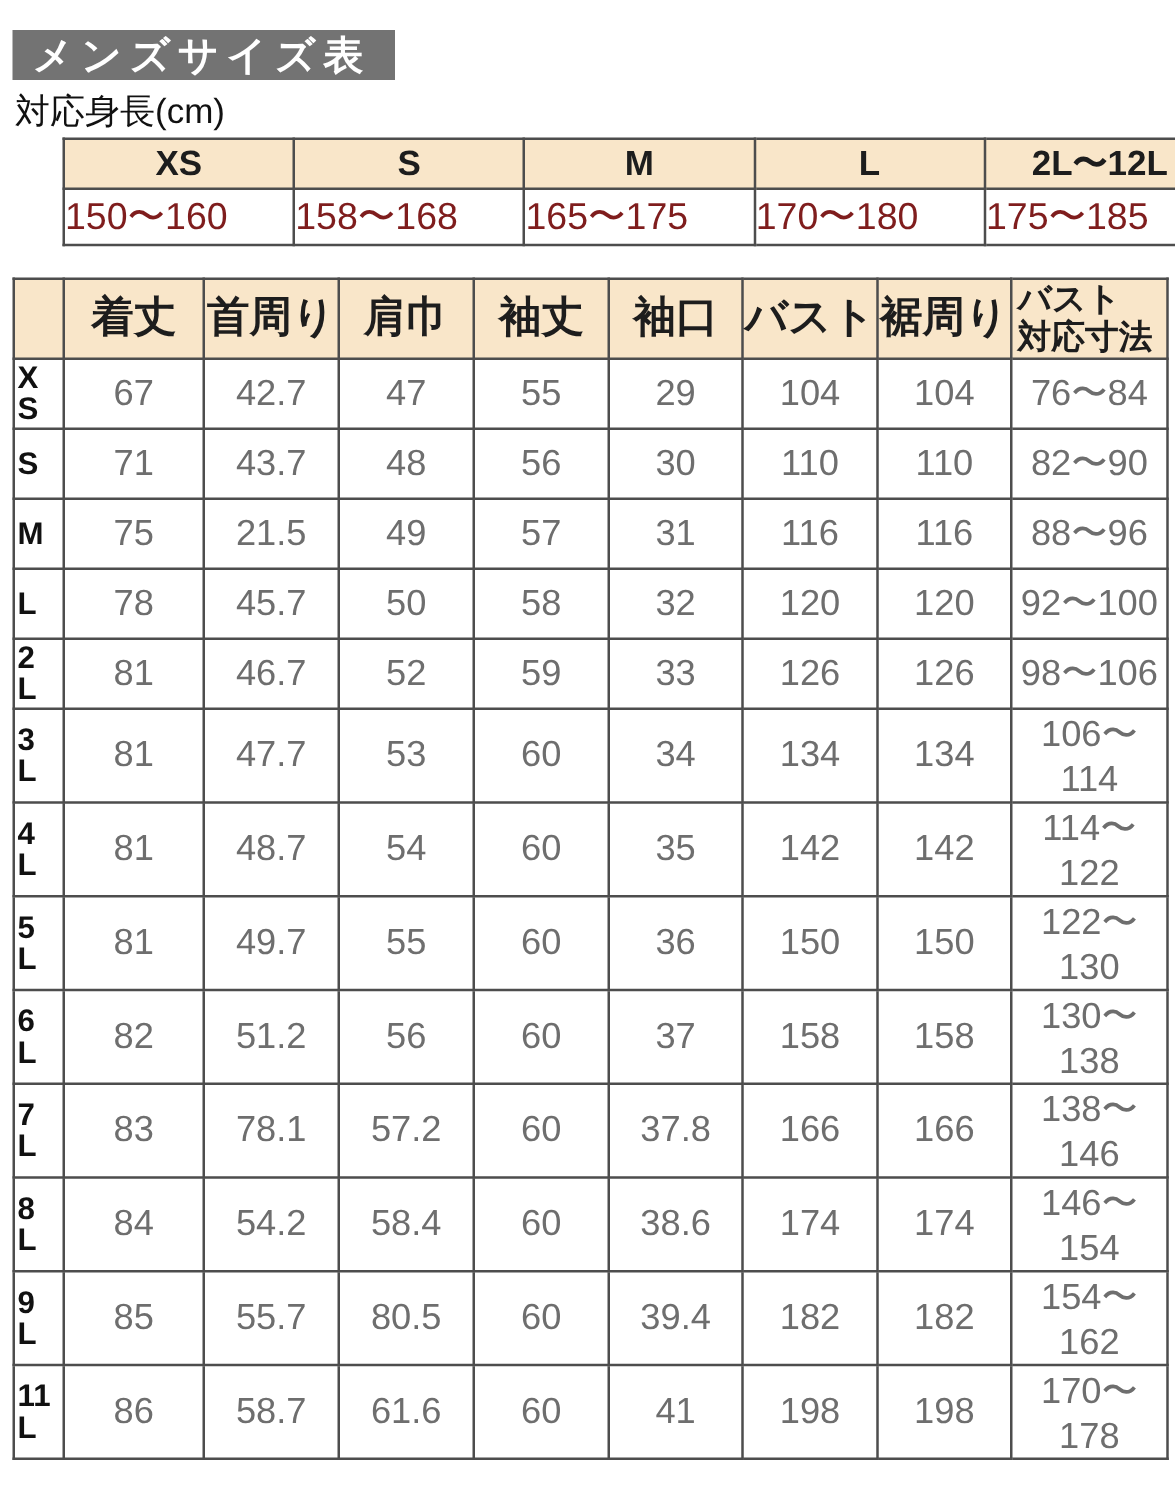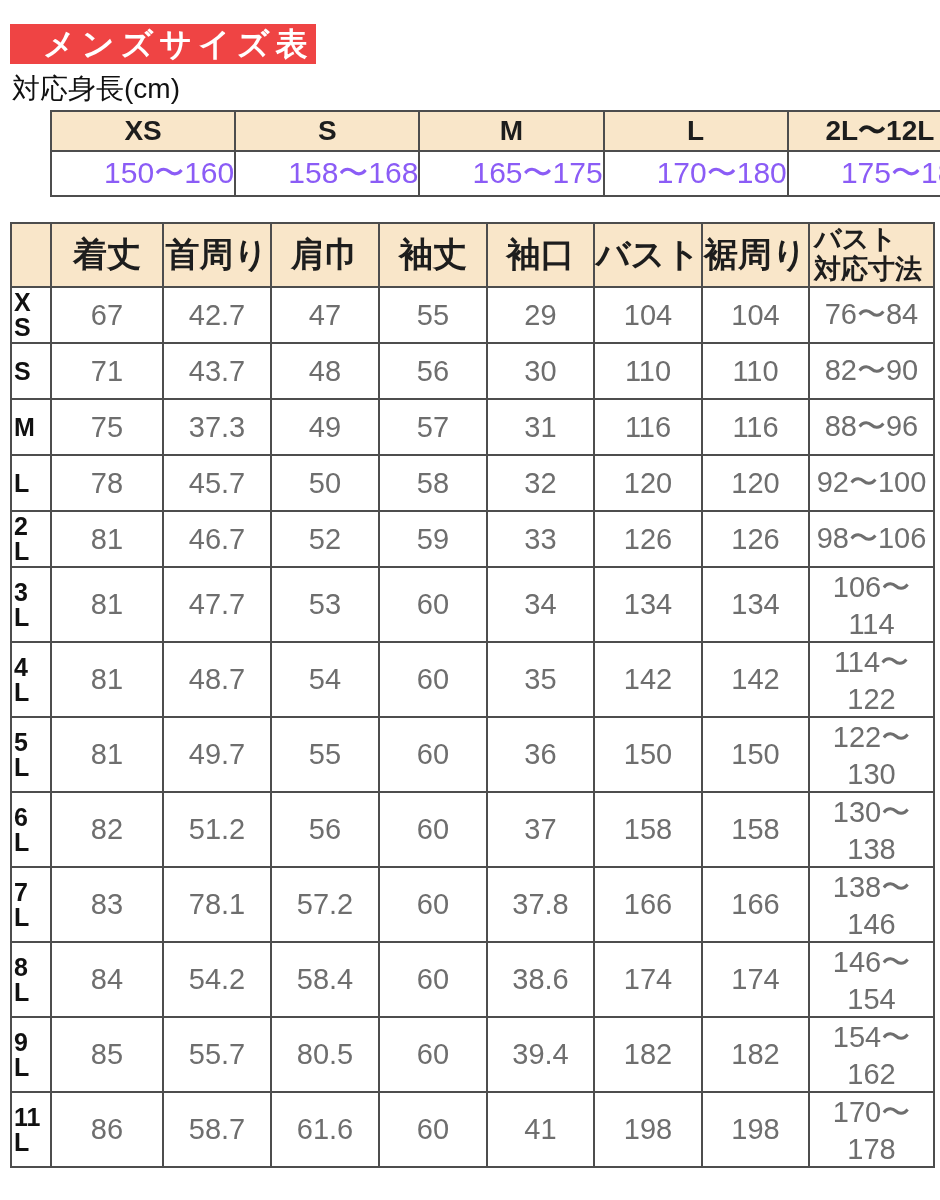--- a/index.html
+++ b/index.html
@@ -3,39 +3,39 @@
 <meta charset="utf-8">
 <style>
   html,body{margin:0;padding:0;}
   body{
     width:940px;height:1200px;background:#ffffff;position:relative;
     font-family:"Liberation Sans","DejaVu Sans",sans-serif;
     -webkit-font-smoothing:antialiased;
   }
   .banner{
     position:absolute;left:10px;top:24px;width:306px;height:40px;
-    box-sizing:border-box;background:#ef4444;color:#ffffff;
+    box-sizing:border-box;background:#737373;color:#ffffff;
     font-size:32px;font-weight:bold;letter-spacing:6px;
-    line-height:41px;padding-left:33px;overflow:hidden;
+    line-height:41px;padding-left:16px;overflow:hidden;
   }
   .subtitle{
     position:absolute;left:12px;top:70px;
     font-size:28px;font-weight:normal;color:#111111;
   }
   table{
     border-collapse:collapse;table-layout:fixed;
     position:absolute;left:10px;background:#ffffff;
   }
   th,td{border:2px solid #4d4d4d;padding:0;vertical-align:middle;}
   thead th{background:#f9e6c9;color:#1d1d1d;font-weight:bold;text-align:center;}
 
   
   .t1{top:110px;width:923px;margin-left:40px;}
   .t1 thead th{height:32px;font-size:28px;}
-  .t1 td{height:43px;font-size:30px;color:#8b5cf6;text-align:right;}
+  .t1 td{height:43px;font-size:30px;color:#7f1d1d;text-align:left;}
 
   
   .t2{top:222px;width:923px;}
   .t2 thead th{height:62px;font-size:34px;white-space:pre-line;line-height:1.1;}
   .t2 thead th.last{text-align:left;padding-left:4px;font-size:27px;}
   .t2 tbody tr{height:56px;}
   .t2 td{font-size:29px;color:#6e6e6e;text-align:center;}
   .t2 tbody th{
     font-size:25px;font-weight:bold;color:#111111;background:#ffffff;
     text-align:left;padding-left:2px;line-height:25px;white-space:pre-line;
@@ -117,21 +117,21 @@
         <td>48</td>
         <td>56</td>
         <td>30</td>
         <td>110</td>
         <td>110</td>
         <td>82〜90</td>
       </tr>
         <tr>
         <th>M</th>
         <td>75</td>
-        <td>37.3</td>
+        <td>21.5</td>
         <td>49</td>
         <td>57</td>
         <td>31</td>
         <td>116</td>
         <td>116</td>
         <td>88〜96</td>
       </tr>
         <tr>
         <th>L</th>
         <td>78</td>

